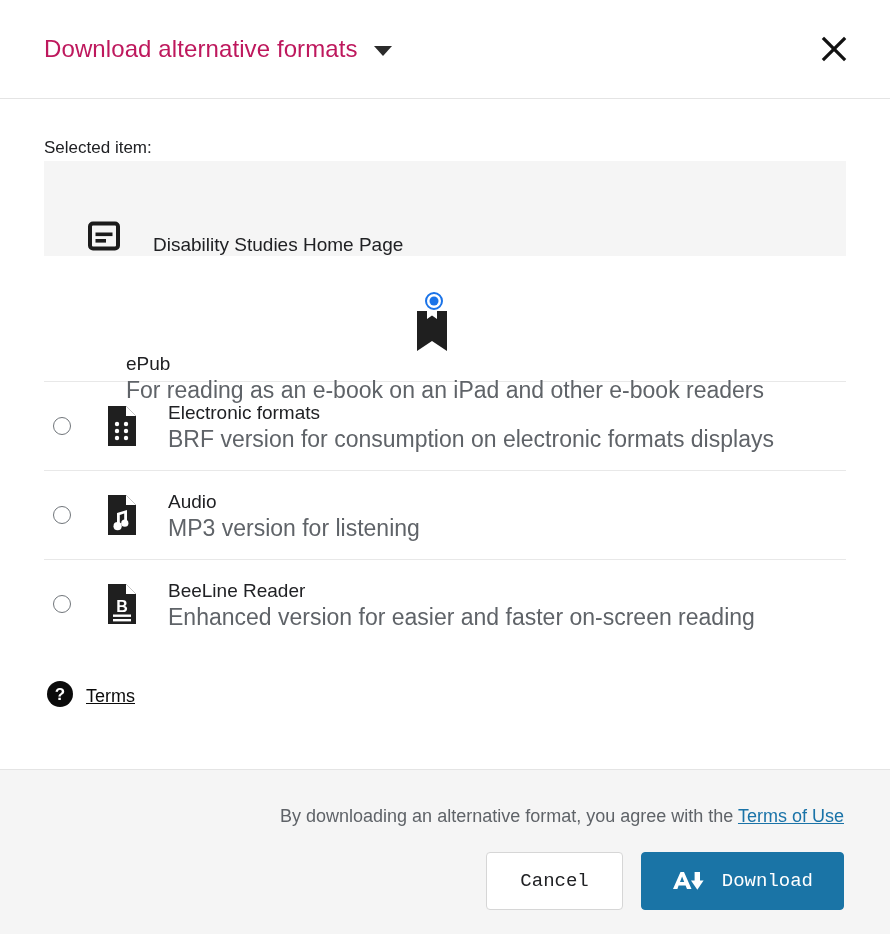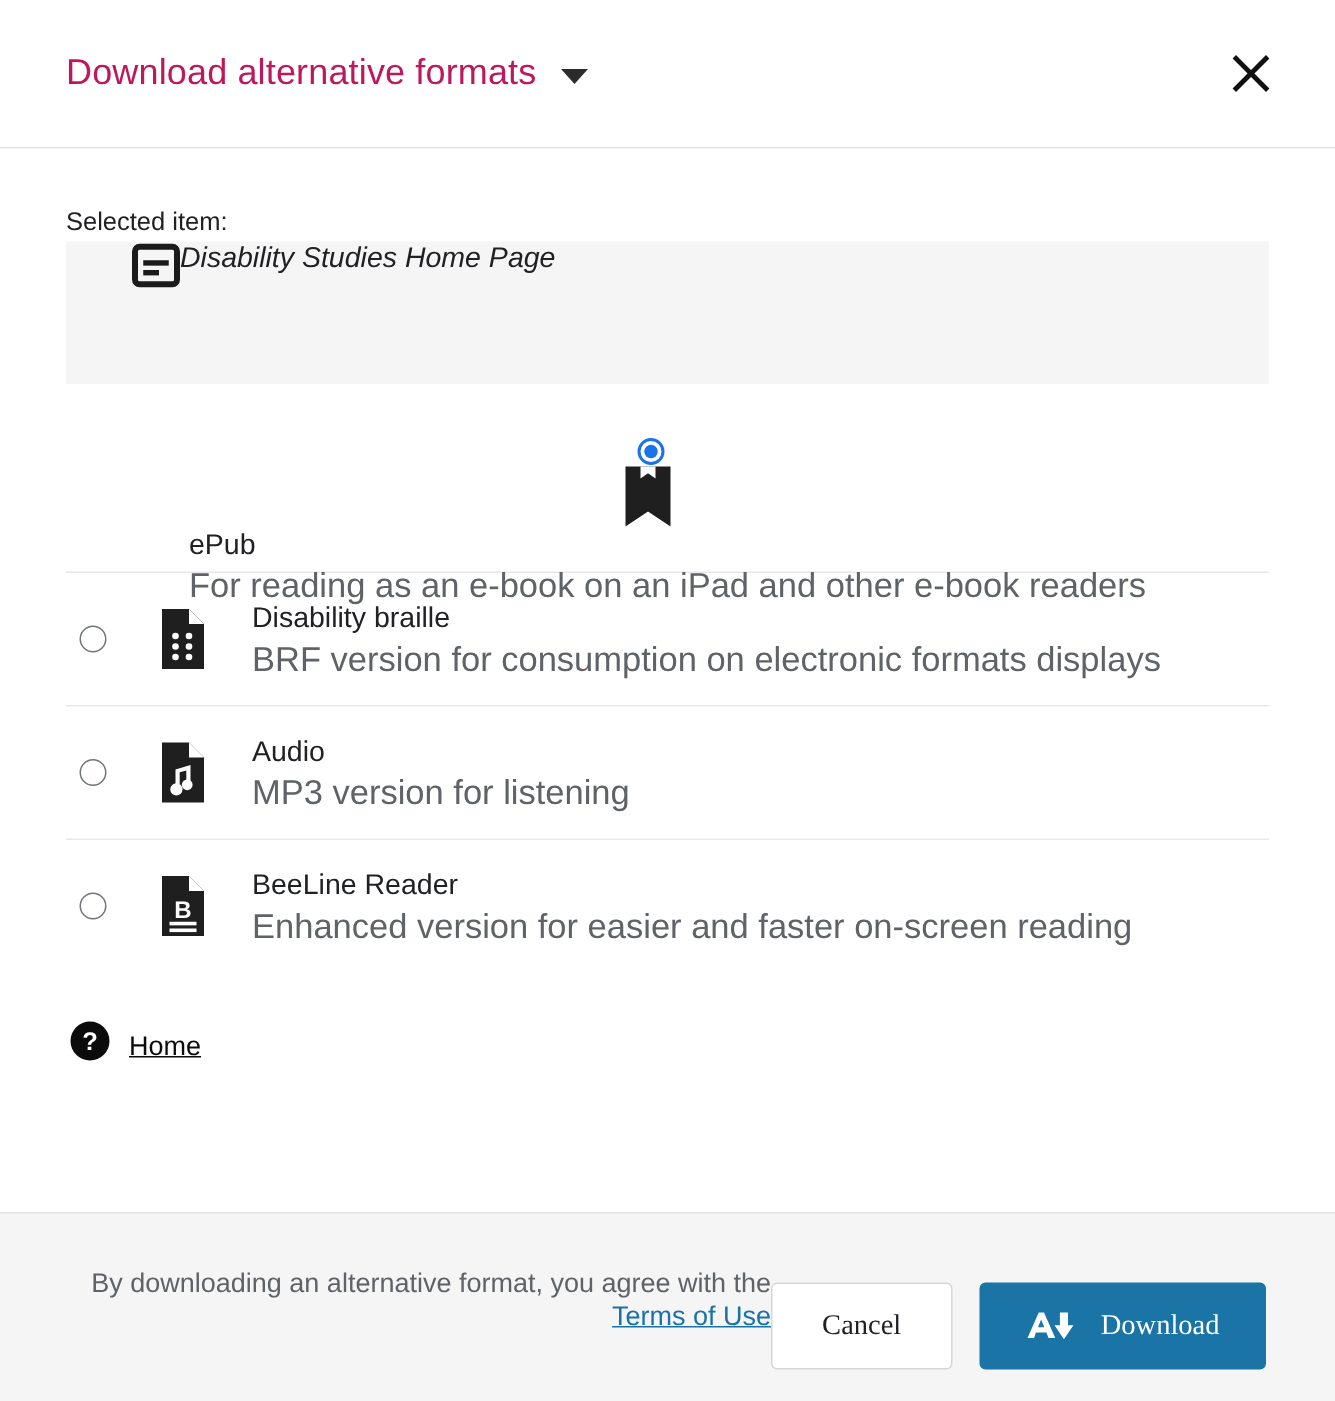--- a/index.html
+++ b/index.html
@@ -74,23 +74,23 @@
     line-height: 20px;
     color: #202124;
     margin-top: 39px;
     margin-bottom: 3px;
   }
 
   .selected-panel {
     background: #f5f5f5;
     height: 95px;
     display: flex;
-    align-items: flex-start;
+    align-items: flex-end;
     padding-left: 44px;
-    font-style: italic;
+    gap: 33px;
   }
   .selected-title {
     font-size: 19px;
     line-height: 23px;
     color: #202124;
   }
 
   
   .format-list {
     margin-top: 36px;
@@ -167,22 +167,23 @@
     cursor: pointer;
     font-weight: 400;
   }
 
   
   .dialog-footer {
     flex: 0 0 auto;
     background: #f5f5f5;
     border-top: 1px solid #e4e4e4;
     padding: 0 46px 0 44px;
-    height: 126px;
-    display: flex;
+    height: 165px;
+    display: flex;
+    flex-direction: column;
     justify-content: flex-start;
   }
   .terms-line {
     margin-top: 35px;
     text-align: right;
     font-size: 18px;
     line-height: 22px;
     color: #5f6368;
   }
   .terms-link {
@@ -191,21 +192,21 @@
     cursor: pointer;
   }
   .footer-actions {
     margin-top: 25px;
     display: flex;
     justify-content: flex-end;
     align-items: center;
     gap: 18px;
   }
   .btn {
-    font-family: Liberation Serif, serif;
+    font-family: Liberation Mono, monospace;
     font-size: 19px;
     border-radius: 4px;
     cursor: pointer;
     height: 58px;
     display: inline-flex;
     align-items: center;
     justify-content: center;
   }
   .btn-cancel {
     background: #ffffff;
@@ -281,21 +282,21 @@
             <path d="M21 1 L31 11 H21 Z" fill="#ffffff"></path>
             <circle cx="12" cy="19" r="2.2" fill="#fff"></circle>
             <circle cx="21" cy="19" r="2.2" fill="#fff"></circle>
             <circle cx="12" cy="26" r="2.2" fill="#fff"></circle>
             <circle cx="21" cy="26" r="2.2" fill="#fff"></circle>
             <circle cx="12" cy="33" r="2.2" fill="#fff"></circle>
             <circle cx="21" cy="33" r="2.2" fill="#fff"></circle>
           </svg>
         </span>
         <span class="format-text">
-          <span class="format-name" style="display:block">Disability braille</span>
+          <span class="format-name" style="display:block">Electronic formats</span>
           <span class="format-desc" style="display:block">BRF version for consumption on electronic formats displays</span>
         </span>
       </div>
 
       <div class="format-row">
         <span class="radio"></span>
         <span class="format-icon">
           <svg width="34" height="42" viewBox="0 0 34 42" aria-hidden="true">
             <path d="M3 1 H21 L31 11 V41 H3 Z" fill="#1f1f1f"></path>
             <path d="M21 1 L31 11 H21 Z" fill="#ffffff"></path>
@@ -329,21 +330,21 @@
 
     </div>
 
     <div class="help-row">
       <span>
         <svg width="28" height="28" viewBox="0 0 28 28" aria-hidden="true">
           <circle cx="14" cy="14" r="13" fill="#0b0b0b"></circle>
           <text x="14" y="20" font-family="Liberation Sans, sans-serif" font-size="17" font-weight="bold" fill="#ffffff" text-anchor="middle">?</text>
         </svg>
       </span>
-      <span class="help-link">Home</span>
+      <span class="help-link">Terms</span>
     </div>
 
   </div>
 
   <div class="dialog-footer">
     <div class="terms-line">
       <span>By downloading an alternative format, you agree with the </span><span class="terms-link">Terms of Use</span>
     </div>
     <div class="footer-actions">
       <button class="btn btn-cancel">Cancel</button>

